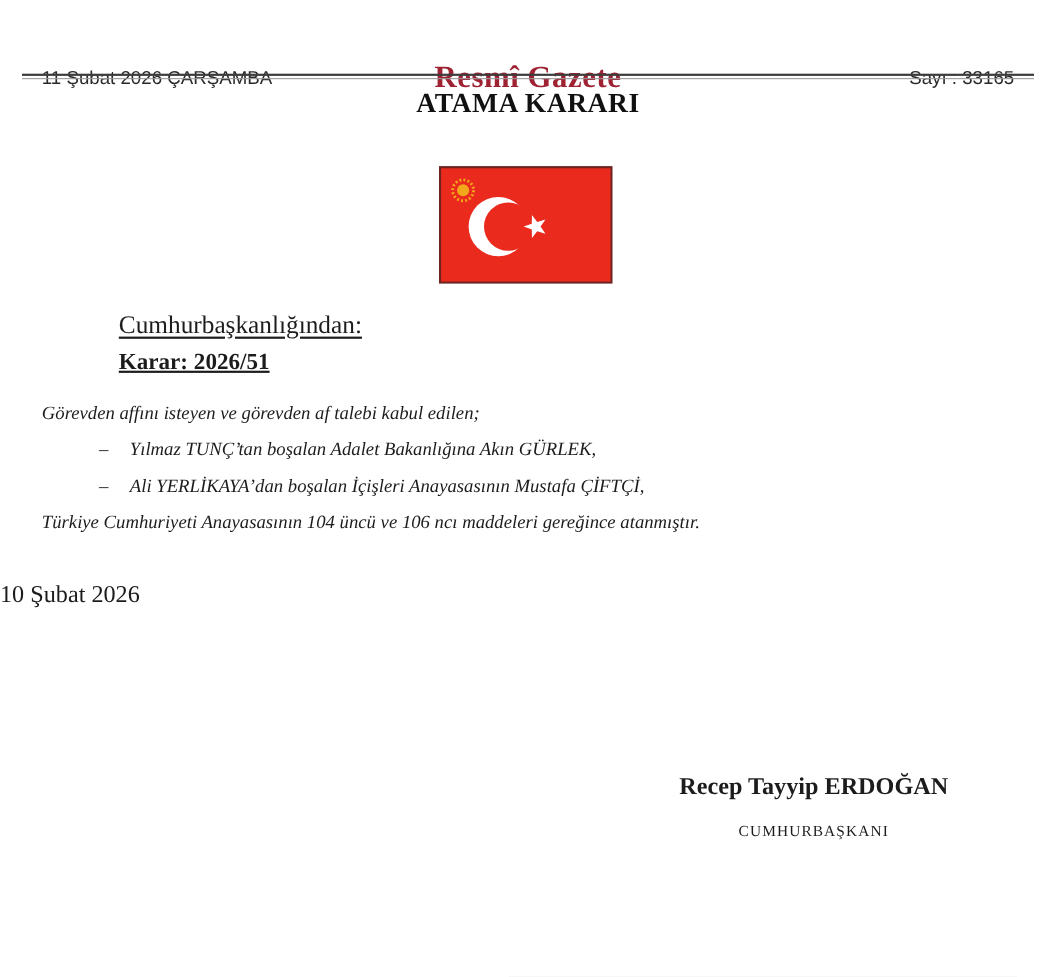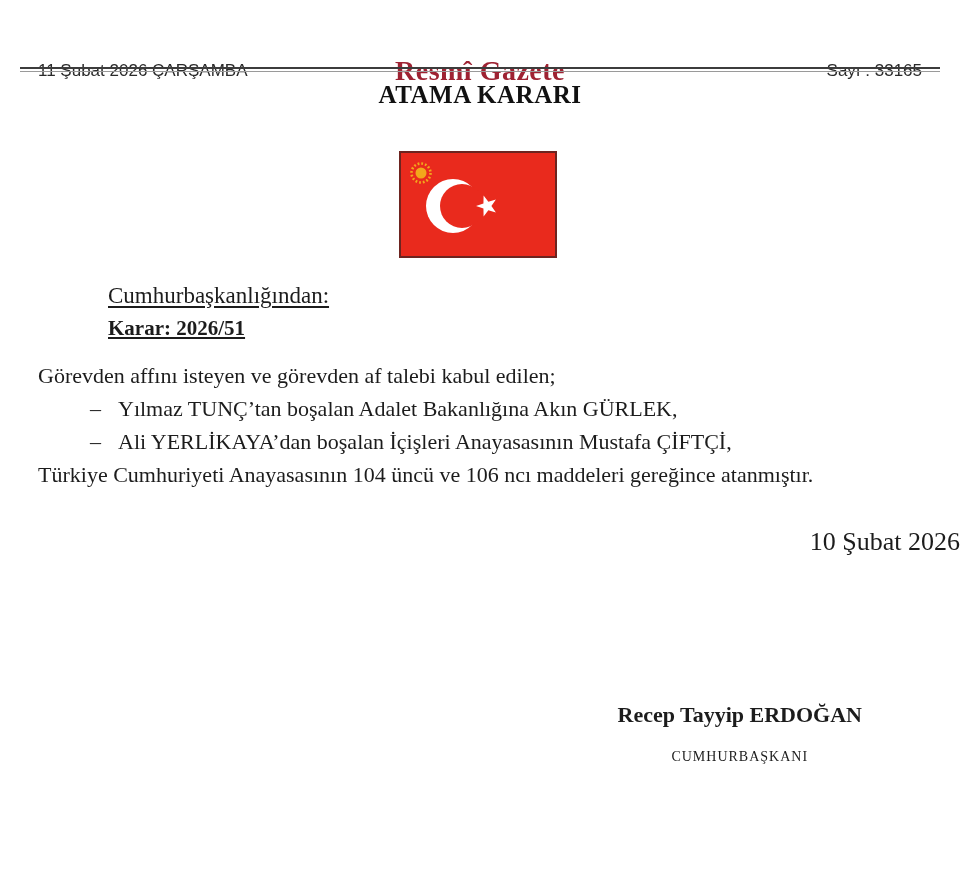--- a/index.html
+++ b/index.html
@@ -39,27 +39,27 @@
   .from-line{
     position:absolute;top:283px;left:108px;
     font-size:23px;text-decoration:underline;text-underline-offset:3px;
   }
   .number-line{
     position:absolute;top:316px;left:108px;
     font-size:21px;font-weight:bold;text-decoration:underline;
   }
   .body-text{
     position:absolute;top:359px;left:38px;right:30px;
-    font-size:22px;line-height:33px;
+    font-size:17px;line-height:33px;font-style:italic;
   }
   .item{padding-left:52px;}
   .item .dash{display:inline-block;width:28px;}
   .date-line{
-    position:absolute;top:527px;left:0;right:0;text-align:right;
-    font-size:26px;
+    position:absolute;top:527px;left:0;right:0;text-align:left;
+    font-size:22px;
   }
   
   .signature{position:absolute;top:702px;right:98px;text-align:center;}
   .sig-name{font-size:22px;font-weight:bold;white-space:nowrap;}
   .sig-title{font-size:14px;margin-top:21px;letter-spacing:1px;white-space:nowrap;}
 </style>
 </head>
 <body>
 
 <div class="page">

